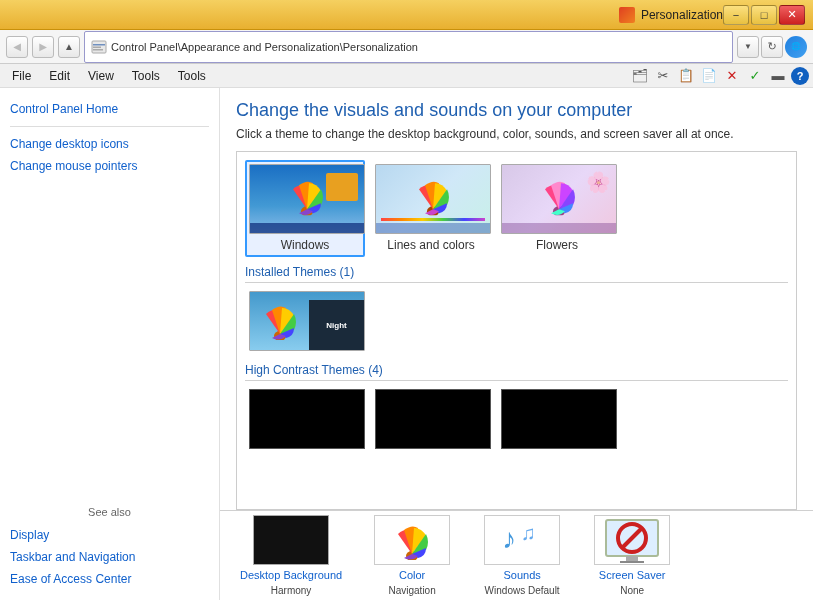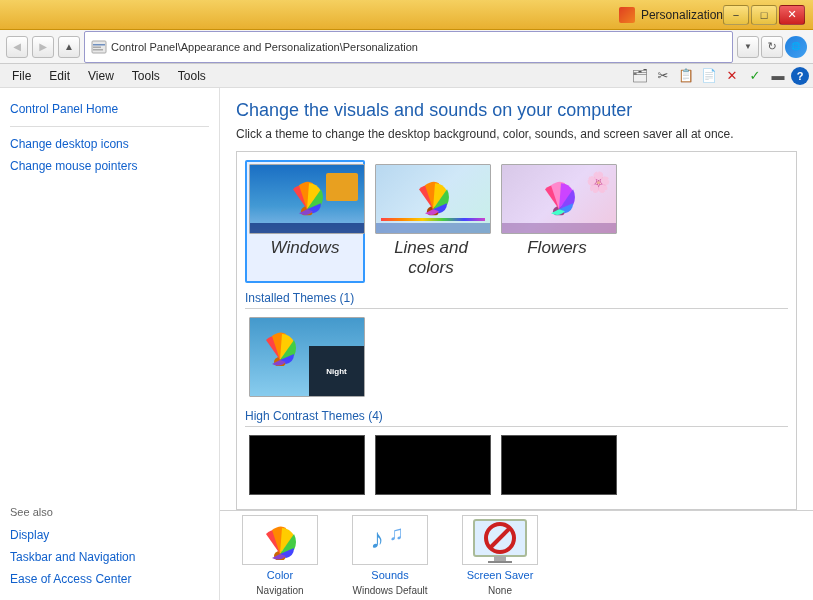--- a/index.html
+++ b/index.html
@@ -63,21 +63,21 @@
       width: 220px;
       min-width: 220px;
       background: white;
       padding: 12px 10px;
       border-right: 1px solid #e0e0e0;
       display: flex;
       flex-direction: column;
       gap: 4px;
     }
     .sidebar-link { color: #1060cc; font-size: 12px; cursor: pointer; padding: 2px 0; text-decoration: none; }
-    .sidebar-see-also { color: #666; font-size: 11px; margin-top: 8px; margin-bottom: 4px; }
+    .sidebar-see-also { color: #666; font-size: 11px; margin-top: 8px; margin-bottom: 4px; text-align: center; }
     .sidebar-divider { border: none; border-top: 1px solid #ddd; margin: 4px 0; }
 
     
     .content-area { flex: 1; padding: 12px 16px; display: flex; flex-direction: column; overflow: hidden; }
     .content-title { font-size: 18px; color: #2060b0; font-weight: 300; margin-bottom: 6px; }
     .content-desc { font-size: 12px; color: #333; margin-bottom: 10px; }
 
     
     .themes-row { display: flex; gap: 6px; margin-bottom: 4px; flex-wrap: wrap; }
     .theme-item {
@@ -90,21 +90,21 @@
     }
     .theme-item.selected { border-color: #3399ff; background: #e8f0ff; }
     .theme-thumbnail {
       width: 116px;
       height: 70px;
       border: 1px solid #aaa;
       border-radius: 1px;
       overflow: hidden;
       position: relative;
     }
-    .theme-label { font-size: 17px; color: #333; margin-top: 3px; padding: 1px 0; font-style: italic; }
+    .theme-label { font-size: 12px; color: #333; margin-top: 3px; padding: 1px 0; }
 
     
     .section-header { font-size: 12px; color: #2060b0; margin: 8px 0 4px 0; padding-bottom: 3px; border-bottom: 1px solid #d0d0d0; font-weight: normal; }
 
     
     .bottom-bar {
       height: 90px;
       background: white;
       border-top: 1px solid #d0d0d0;
       display: flex;
@@ -270,21 +270,21 @@
                 </div>
               </div>
               <div class="theme-label">Flowers</div>
             </div>
           </div>
 
           <div class="section-header">Installed Themes (1)</div>
           <div class="themes-row">
 
             <div class="theme-item">
-              <div class="theme-thumbnail" style="height:80px;">
+              <div class="theme-thumbnail" style="height:60px;">
                 <div style="width:100%;height:100%;background:linear-gradient(to bottom,#4499cc,#88ccee); position:relative; overflow:hidden;">
 
                   <div style="position:absolute;top:8px;left:8px;width:44px;height:40px;">
                     <svg width="44" height="40" viewBox="0 0 44 40">
                       <ellipse cx="22" cy="36" rx="6" ry="5" fill="#cc6600"></ellipse>
                       <path d="M22,34 L8,14 Q14,8 22,10 Z" fill="#ff4444"></path>
                       <path d="M22,34 L14,10 Q22,4 28,8 Z" fill="#ff8800"></path>
                       <path d="M22,34 L24,8 Q32,8 36,16 Z" fill="#ffcc00"></path>
                       <path d="M22,34 L36,14 Q40,22 36,30 Z" fill="#44cc44"></path>
                       <path d="M22,34 L36,28 Q36,36 28,38 Z" fill="#4444ff"></path>
@@ -312,20 +312,25 @@
               <div style="width:116px;height:60px;background:#000;border:1px solid #555;"></div>
             </div>
           </div>
 
         </div>
       </div>
     </div>
 
     <div class="bottom-bar">
 
+      <div class="bottom-item">
+        <div class="bottom-thumb" style="background:#111;"></div>
+        <div class="bottom-label">Desktop Background</div>
+        <div class="bottom-sublabel">Harmony</div>
+      </div>
 
       <div class="bottom-item">
         <div class="bottom-thumb" style="background:white;border:1px solid #ccc; display:flex;align-items:center;justify-content:center;">
           <svg width="44" height="40" viewBox="0 0 44 40">
             <ellipse cx="22" cy="36" rx="6" ry="5" fill="#cc6600"></ellipse>
             <path d="M22,34 L8,14 Q14,8 22,10 Z" fill="#ff4444"></path>
             <path d="M22,34 L14,10 Q22,4 28,8 Z" fill="#ff8800"></path>
             <path d="M22,34 L24,8 Q32,8 36,16 Z" fill="#ffcc00"></path>
             <path d="M22,34 L36,14 Q40,22 36,30 Z" fill="#44cc44"></path>
             <path d="M22,34 L36,28 Q36,36 28,38 Z" fill="#4444ff"></path>

